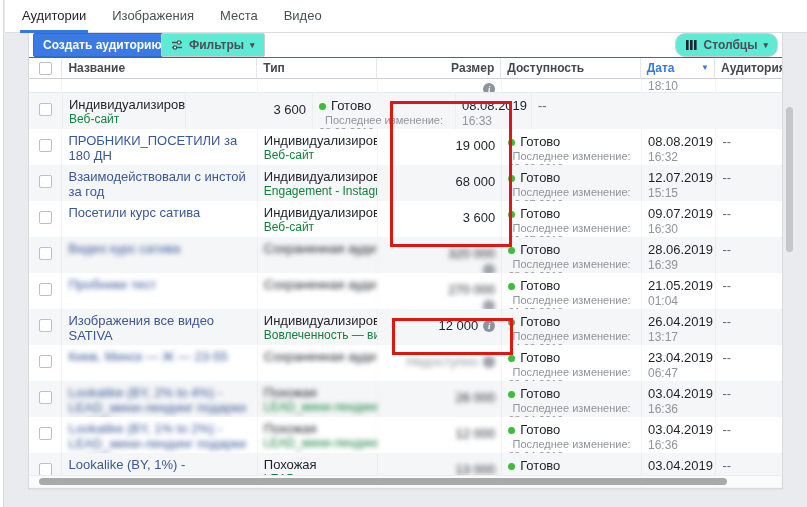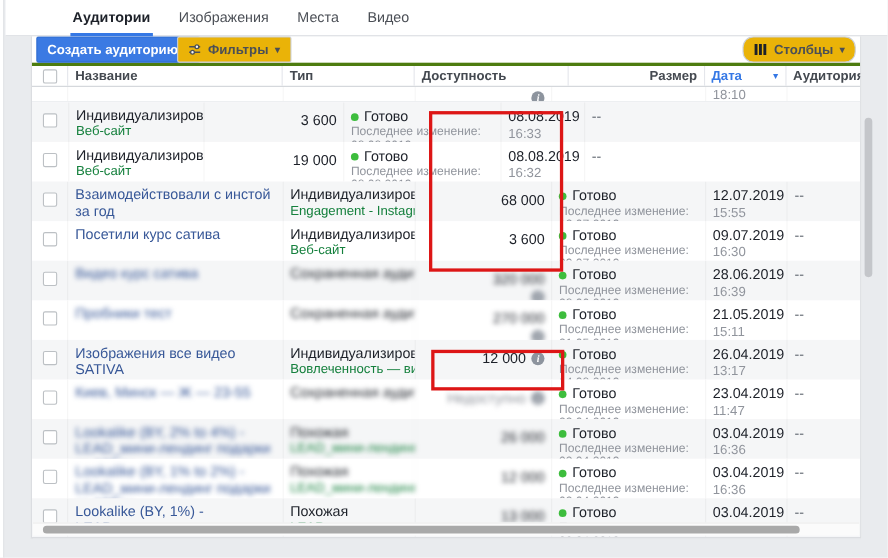--- a/index.html
+++ b/index.html
@@ -5,37 +5,37 @@
   * { margin:0; padding:0; box-sizing:border-box; }
   html,body { width:807px; height:507px; }
   body { font-family:"Liberation Sans", sans-serif; background:#e9ebee; position:relative; overflow:hidden; }
 
   .left-sliver { position:absolute; left:0; top:0; width:4px; height:507px; background:#fff; border-right:1px solid #d8dade; z-index:5; }
 
   
   .topbar { position:absolute; left:5px; top:0; width:802px; height:33px; background:#fff; border-bottom:1px solid #dadde1; z-index:4; }
   .tabs { display:flex; align-items:center; height:33px; padding-left:15px; }
   .tab { position:relative; font-size:13px; color:#4b4f56; margin-right:22px; padding:0 2px; height:33px; line-height:32px; cursor:pointer; }
-  .tab.active { color:#1d2129; font-weight:bold;margin-left:44px; }
+  .tab.active { color:#1d2129; font-weight:normal; }
   .tab.active::after { content:""; position:absolute; left:0; right:0; bottom:0; height:3px; background:#3578e5; }
 
   
   .card { position:absolute; left:28px; top:22px; width:755px; height:467px; background:#fff; border:1px solid #d8dade; box-shadow:0 1px 1px rgba(0,0,0,.04); overflow:hidden; }
 
   .toolbar { position:relative; height:34px; }
   .btn { display:inline-flex; align-items:center; height:24px; border-radius:2px; font-size:12px; font-weight:bold; padding:0 9px; cursor:pointer; border:1px solid transparent; }
   .btn .caret { font-size:9px; margin-left:6px; }
   .btn-create { position:absolute; left:4px; top:10px; background:#3b7ae3; border-color:#2f6cd0; color:#fff; }
-  .btn-grey { background:#eab308; border-color:#ccd0d5; color:#4b4f56; }
+  .btn-grey { background:#5eead4; border-color:#ccd0d5; color:#4b4f56; }
   .btn-filters { position:absolute; left:132px; top:10px; }
   .btn-columns { position:absolute; right:4px; top:10px;border-radius:10px; }
   .btn svg { margin-right:6px; }
 
   
-  .thead { display:flex; height:22px; border-top:3px solid #4d7c0f; border-bottom:1px solid #ccd0d5; background:#fff; font-size:12px; font-weight:bold; color:#444950; align-items:center; }
+  .thead { display:flex; height:22px; border-top:1px solid #4d7c0f; border-bottom:1px solid #ccd0d5; background:#fff; font-size:12px; font-weight:bold; color:#444950; align-items:center; }
   .hc { height:100%; display:flex; align-items:center; padding:0 6px; border-right:1px solid #e4e6eb; position:relative; }
   .hc:last-child { border-right:none; }
   .hc.sorted { color:#3578e5;align-items:center; }
   .sort-caret { position:absolute; right:5px; top:5px; font-size:8px; color:#3578e5; }
 
   .c-check { width:34px; justify-content:center; }
   .c-name  { width:200px; }
   .c-type  { width:123px; }
   .c-size  { width:127px; justify-content:flex-end; }
   .c-avail { width:143px; }
@@ -60,21 +60,21 @@
   .cell.c-size { text-align:right; padding-top:9px; }
   .size-wrap { display:flex; flex-direction:column; align-items:flex-end; width:100%; }
   .size-line { display:flex; align-items:center; justify-content:flex-end; line-height:15px; }
   .size-line .info { margin-left:5px; }
   .size-value.muted { color:#90949c; }
   .info { width:12px; height:12px; border-radius:50%; background:#8d949e; color:#fff; font-size:9px; font-weight:bold; line-height:12px; text-align:center; display:inline-block; font-family:"Liberation Serif", serif; font-style:italic; }
   .size-info-below { margin-top:3px; }
 
   .st-line { display:flex; align-items:center; line-height:16px; padding-top:1px; }
   .dot { width:7px; height:7px; border-radius:50%; background:#3dbd3d; margin-right:5px; flex:0 0 auto; }
-  .st-note { font-size:11px; color:#90949c; line-height:12px; white-space:nowrap; }
+  .st-note { font-size:11px; color:#90949c; line-height:12px; white-space:nowrap;text-align:center; }
   .st-date { font-size:11px; color:#90949c; line-height:12px; }
 
   .d-date { line-height:16px; padding-top:1px; }
   .d-time { font-size:12px; color:#90949c; line-height:14px; }
   .aud-val { color:#606770; padding-top:1px; line-height:16px; }
 
   .blur { filter:blur(2.5px); }
 
   
   .hscroll { position:absolute; left:1px; right:1px; bottom:1px; height:12px; background:#fbfbfb; border-top:1px solid #ececec; }
@@ -126,22 +126,22 @@
       <span class="caret">▾</span>
     </div>
   </div>
 
   <div class="thead">
     <div class="hc c-check">
         <span class="cb"></span>
       </div>
     <div class="hc c-name">Название</div>
     <div class="hc c-type">Тип</div>
+    <div class="hc c-size">Размер</div>
     <div class="hc c-avail">Доступность</div>
-    <div class="hc c-size">Размер</div>
     <div class="hc c-date sorted">
       <span>Дата</span>
       <span class="sort-caret">▼</span>
     </div>
     <div class="hc c-aud">Аудитория</div>
   </div>
 
   <div class="tbody">
     <div class="row sliver">
       <div class="cell c-check"></div>
@@ -186,20 +186,23 @@
     </div>
     <div class="cell c-aud">
       <div class="aud-val">--</div>
     </div>
   </div>
 
   <div class="row">
     <div class="cell c-check">
           <span class="cb"></span>
         </div>
+    <div class="cell c-name">
+      <span class="name-link">ПРОБНИКИ_ПОСЕТИЛИ за 180 ДН</span>
+    </div>
     <div class="cell c-type">
       <div class="type-l1">Индивидуализированная ...</div>
       <div class="type-l2">Веб-сайт</div>
     </div>
     <div class="cell c-size">
       <div class="size-wrap">
         <div class="size-line">
           <span class="size-value">19 000</span>
 
         </div>
@@ -246,21 +249,21 @@
     <div class="cell c-avail">
       <div class="st-line">
         <span class="dot"></span>
         <span>Готово</span>
       </div>
       <div class="st-note">Последнее изменение:</div>
       <div class="st-date">12.07.2019</div>
     </div>
     <div class="cell c-date">
       <div class="d-date">12.07.2019</div>
-      <div class="d-time">15:55</div>
+      <div class="d-time">15:15</div>
     </div>
     <div class="cell c-aud">
       <div class="aud-val">--</div>
     </div>
   </div>
 
   <div class="row">
     <div class="cell c-check">
           <span class="cb"></span>
         </div>
@@ -361,21 +364,21 @@
     <div class="cell c-avail">
       <div class="st-line">
         <span class="dot"></span>
         <span>Готово</span>
       </div>
       <div class="st-note">Последнее изменение:</div>
       <div class="st-date">21.05.2019</div>
     </div>
     <div class="cell c-date">
       <div class="d-date">21.05.2019</div>
-      <div class="d-time">15:11</div>
+      <div class="d-time">01:04</div>
     </div>
     <div class="cell c-aud">
       <div class="aud-val">--</div>
     </div>
   </div>
 
   <div class="row">
     <div class="cell c-check">
           <span class="cb"></span>
         </div>
@@ -435,21 +438,21 @@
     <div class="cell c-avail">
       <div class="st-line">
         <span class="dot"></span>
         <span>Готово</span>
       </div>
       <div class="st-note">Последнее изменение:</div>
       <div class="st-date">23.04.2019</div>
     </div>
     <div class="cell c-date">
       <div class="d-date">23.04.2019</div>
-      <div class="d-time">11:47</div>
+      <div class="d-time">06:47</div>
     </div>
     <div class="cell c-aud">
       <div class="aud-val">--</div>
     </div>
   </div>
 
   <div class="row">
     <div class="cell c-check">
           <span class="cb"></span>
         </div>

